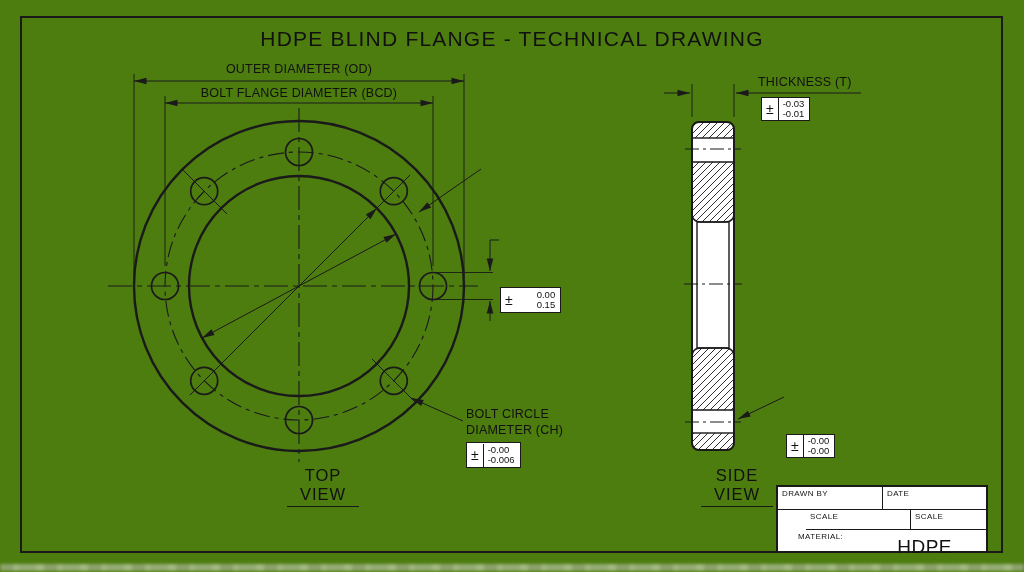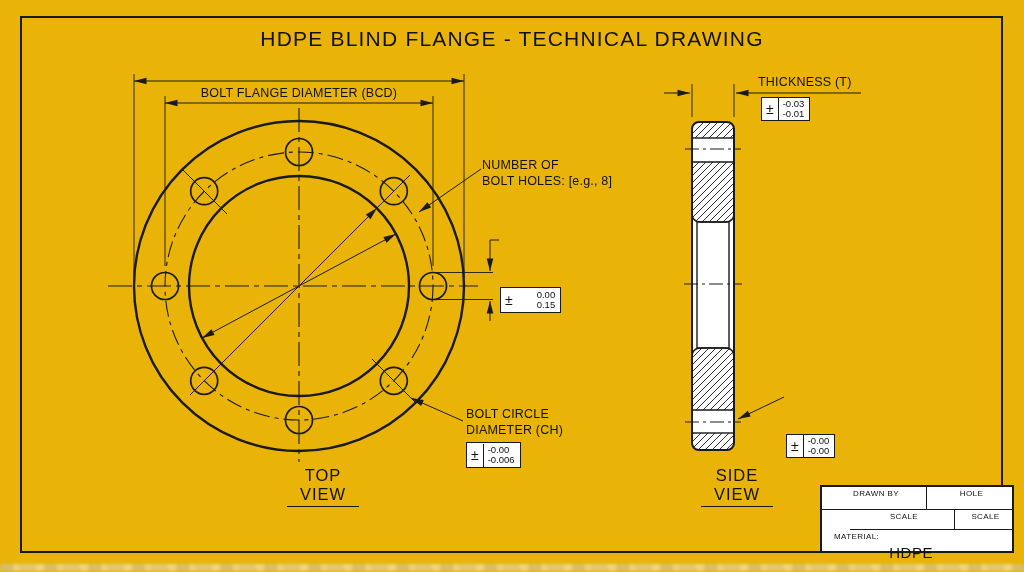--- a/index.html
+++ b/index.html
@@ -1,40 +1,40 @@
 <!DOCTYPE html>
 <html><head>
 <meta charset="utf-8">
 <style>
   html,body{margin:0;padding:0;background:#fff;}
-  .page{position:relative;width:1024px;height:572px;background:#eab308;overflow:hidden;
+  .page{position:relative;width:1024px;height:572px;background:#4d7c0f;overflow:hidden;
         font-family:"Liberation Sans","DejaVu Sans",sans-serif;color:#111;}
   .frame{position:absolute;left:20px;top:16px;width:979px;height:533px;
          border:2px solid #1a1a1a;}
   .drawing-svg{position:absolute;left:0;top:0;pointer-events:none;}
   .title{position:absolute;left:0;top:27px;width:1024px;text-align:center;
          font-size:21px;letter-spacing:1.2px;white-space:nowrap;}
   .lbl{position:absolute;font-size:12.5px;letter-spacing:0.2px;line-height:15.5px;white-space:nowrap;}
   .ctr{text-align:center;}
   .caption{position:absolute;font-size:16.5px;letter-spacing:1px;text-align:center;}
   .caption span{display:inline-block;border-bottom:1.5px solid #1a1a1a;padding:0 5px 2px 5px;margin-left:48px;}
   .tolbox{position:absolute;border:1.5px solid #1a1a1a;background:#fff;
           display:flex;align-items:center;box-sizing:border-box;height:26px;}
   .tolbox .pm{font-size:14px;padding:0 4px;line-height:12px;}
   .tolbox .nums{font-size:9.5px;line-height:10.5px;padding:1px 5px 1px 20px;}
   .tolbox.divided .nums{border-left:1.2px solid #1a1a1a;padding-left:4px;}
-  .tb{position:absolute;left:820px;top:485px;width:194px;height:68px;
-      border:2px solid #1a1a1a;box-sizing:border-box;background:#fff;text-align:center;}
+  .tb{position:absolute;left:776px;top:485px;width:212px;height:68px;
+      border:2px solid #1a1a1a;box-sizing:border-box;background:#fff;}
   .tb-row{display:grid;grid-template-columns:104px 1fr;border-bottom:1.4px solid #1a1a1a;height:23px;box-sizing:border-box;}
   .tb-row.r2{height:20px;margin-left:28px;}
   .tb-cell{font-size:8px;letter-spacing:0.4px;padding:2px 0 0 4px;box-sizing:border-box;}
   .tb-cell.right{border-left:1.4px solid #1a1a1a;}
-  .tb-mat{display:flex;align-items:flex-start;padding:2px 0 0 12px;}
+  .tb-mat{display:flex;align-items:flex-start;padding:2px 0 0 20px;gap:44px;}
   .tb-mat .mat-label{font-size:8px;letter-spacing:0.4px;}
-  .tb-mat .mat-value{font-size:15px;margin-left:10px;margin-top:12px;letter-spacing:0.5px;}
+  .tb-mat .mat-value{font-size:19px;margin-left:10px;margin-top:4px;letter-spacing:0.5px;}
   .bottom-blur{position:absolute;left:0;top:564px;width:1024px;height:7px;opacity:0.5;
      background:repeating-linear-gradient(90deg,#c9c9c9 0 13px,#efefef 13px 19px,#dcdcdc 19px 36px,#f6f6f6 36px 44px);
      filter:blur(1.6px);}
 </style>
 </head>
 <body>
 
 <div class="page">
 
   <div class="frame"></div>
@@ -116,26 +116,23 @@
       <line x1="734" y1="84" x2="734" y2="117" stroke-width="0.9"></line>
       <line x1="664" y1="93" x2="690" y2="93" stroke-width="1" marker-end="url(#arr)"></line>
       <line x1="861" y1="93" x2="736" y2="93" stroke-width="1" marker-end="url(#arr)"></line>
 
       <line x1="784" y1="397" x2="738" y2="419" stroke-width="1" marker-end="url(#arr)"></line>
     </g>
   </svg>
 
   <div class="title">HDPE BLIND FLANGE - TECHNICAL DRAWING</div>
 
+  <div class="lbl ctr" style="left:149px;top:62px;width:300px;">OUTER DIAMETER (OD)</div>
   <div class="lbl ctr" style="left:149px;top:86px;width:300px;">BOLT FLANGE DIAMETER (BCD)</div>
 
-  <div class="lbl" style="left:482px;top:158px;">
-    <div>NUMBER OF</div>
-    <div>BOLT HOLES: [e.g., 8]</div>
-  </div>
 
   <div class="tolbox" style="left:500px;top:287px;">
     <span class="pm">±</span>
     <span class="nums">
       <div>0.00</div>
       <div>0.15</div>
     </span>
   </div>
 
   <div class="lbl" style="left:466px;top:407px;">
@@ -171,21 +168,21 @@
     </span>
   </div>
 
   <div class="caption" style="left:653px;top:466px;width:120px;">
     <span>SIDE VIEW</span>
   </div>
 
   <div class="tb">
     <div class="tb-row">
       <div class="tb-cell">DRAWN BY</div>
-      <div class="tb-cell right">HOLE</div>
+      <div class="tb-cell right">DATE</div>
     </div>
     <div class="tb-row r2">
       <div class="tb-cell">SCALE</div>
       <div class="tb-cell right">SCALE</div>
     </div>
     <div class="tb-mat">
       <span class="mat-label">MATERIAL:</span>
       <span class="mat-value">HDPE</span>
     </div>
   </div>

